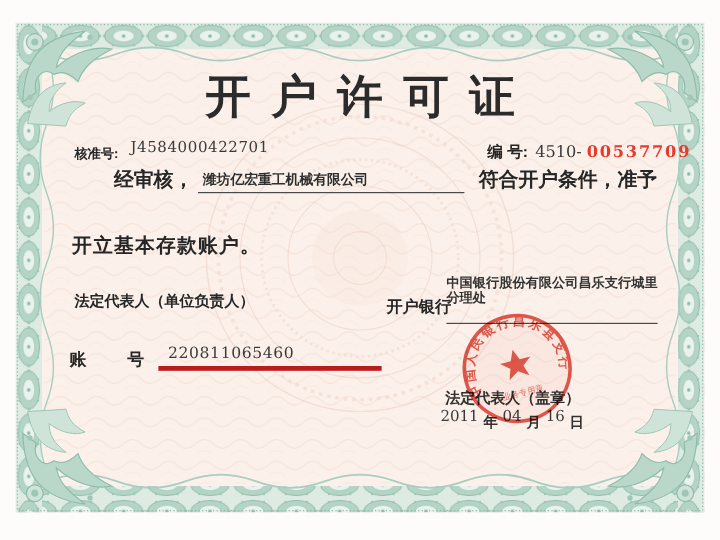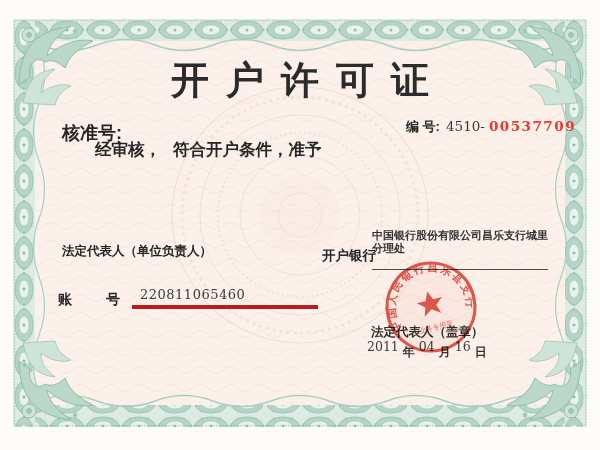--- a/index.html
+++ b/index.html
@@ -18,21 +18,21 @@
   .title {
     left:0; top:36px; width:574px; text-align:center;
     font-family:"DejaVu Serif", serif; font-weight:bold;
     font-size:38px; letter-spacing:17px; color:#2b2b2b; text-indent:17px;
     white-space:nowrap;
   }
   .lbl { font-weight:bold; color:#262626; }
   .val { font-family:"DejaVu Serif", serif; color:#3a3a3a; }
 
   .approval-row { left:49px; top:96px; display:flex; align-items:flex-start; }
-  .approval-label { font-size:18px; padding-top:6px; }
+  .approval-label { font-size:11px; padding-top:6px; }
   .approval-value { font-size:12.5px; margin-left:10px; letter-spacing:0.5px; }
 
   .serial-row { left:393px; top:99px; display:flex; align-items:baseline; white-space:nowrap; }
   .serial-label { font-size:13px; }
   .serial-prefix { font-size:13.5px; margin-left:6px; }
   .serial-number { font-size:13.5px; letter-spacing:1.5px; color:#e8392c; margin-left:4px; font-weight:bold; }
 
   .body-line1 { left:82px; top:120px; display:flex; align-items:flex-end; white-space:nowrap; }
   .audit-label { font-size:16.5px; }
   .company-field {
@@ -145,32 +145,35 @@
       <use href="#cornerFlourish" transform="translate(570,4) scale(-1,1)"></use>
       <use href="#cornerFlourish" transform="translate(4,404) scale(1,-1)"></use>
       <use href="#cornerFlourish" transform="translate(570,404) scale(-1,-1)"></use>
     </svg>
 
     <div class="content">
       <div class="abs title">开户许可证</div>
 
       <div class="abs approval-row">
         <span class="lbl approval-label">核准号:</span>
+        <span class="val approval-value">J4584000422701</span>
       </div>
 
       <div class="abs serial-row">
         <span class="lbl serial-label">编 号:</span>
         <span class="val serial-prefix">4510-</span>
         <span class="val serial-number">00537709</span>
       </div>
 
       <div class="abs body-line1">
         <span class="lbl audit-label">经审核，</span>
+        <span class="val company-field">潍坊亿宏重工机械有限公司</span>
         <span class="lbl condition-text">符合开户条件，准予</span>
       </div>
+      <div class="abs lbl body-line2">开立基本存款账户。</div>
 
       <div class="abs rep-row">
         <span class="lbl rep-label">法定代表人（单位负责人）</span>
       </div>
 
       <div class="abs lbl bank-label">开户银行</div>
       <div class="abs bank-field">中国银行股份有限公司昌乐支行城里分理处</div>
 
       <div class="abs account-row">
         <span class="lbl account-label">账　号</span>

